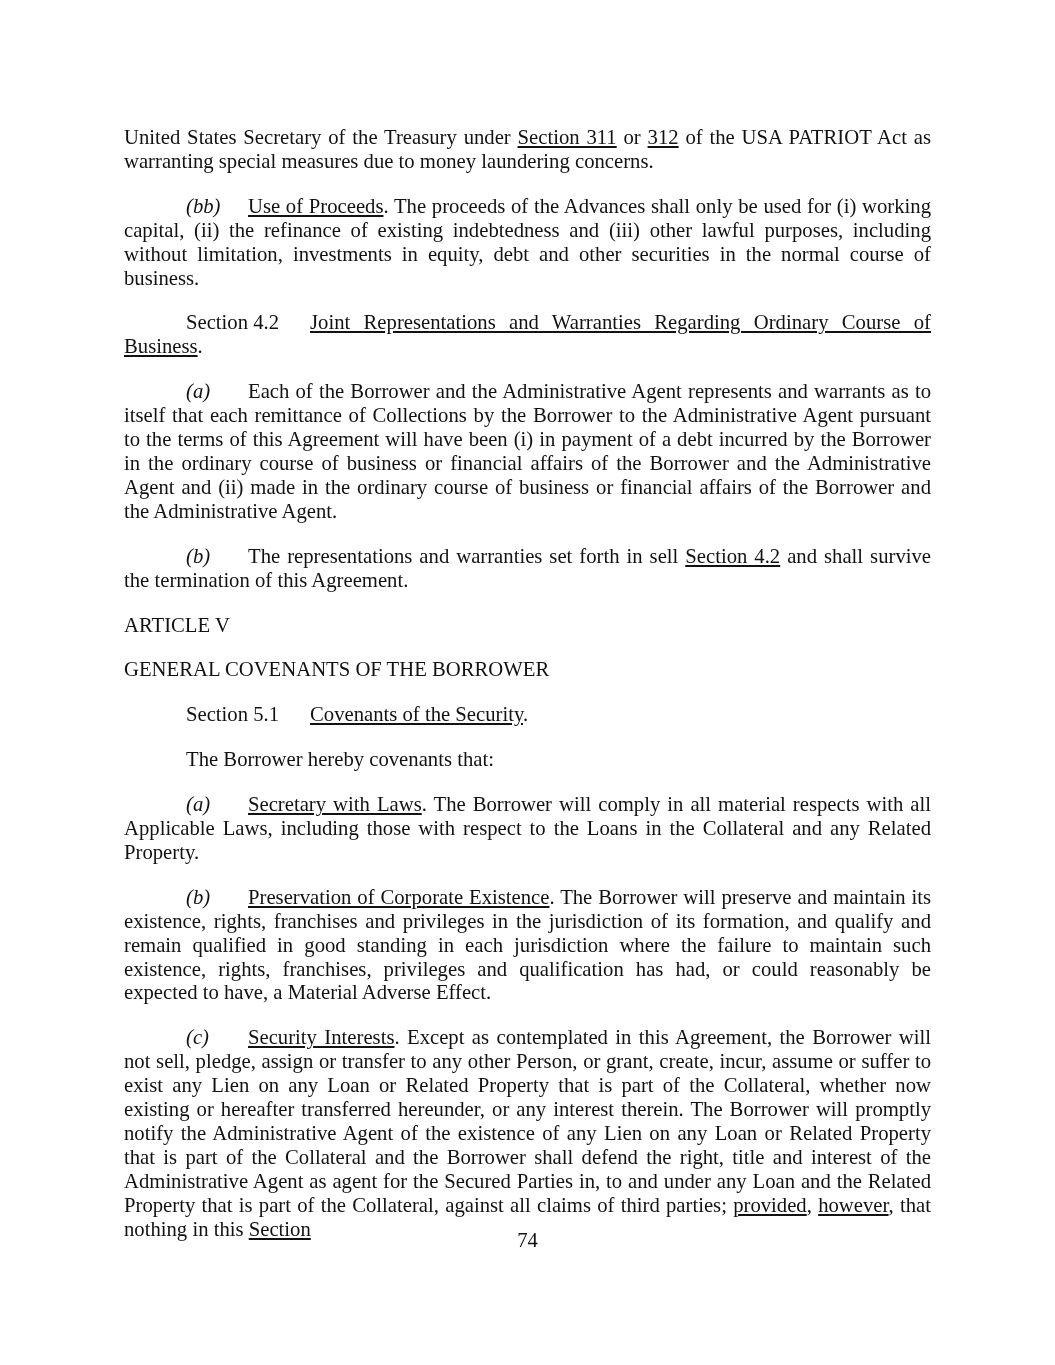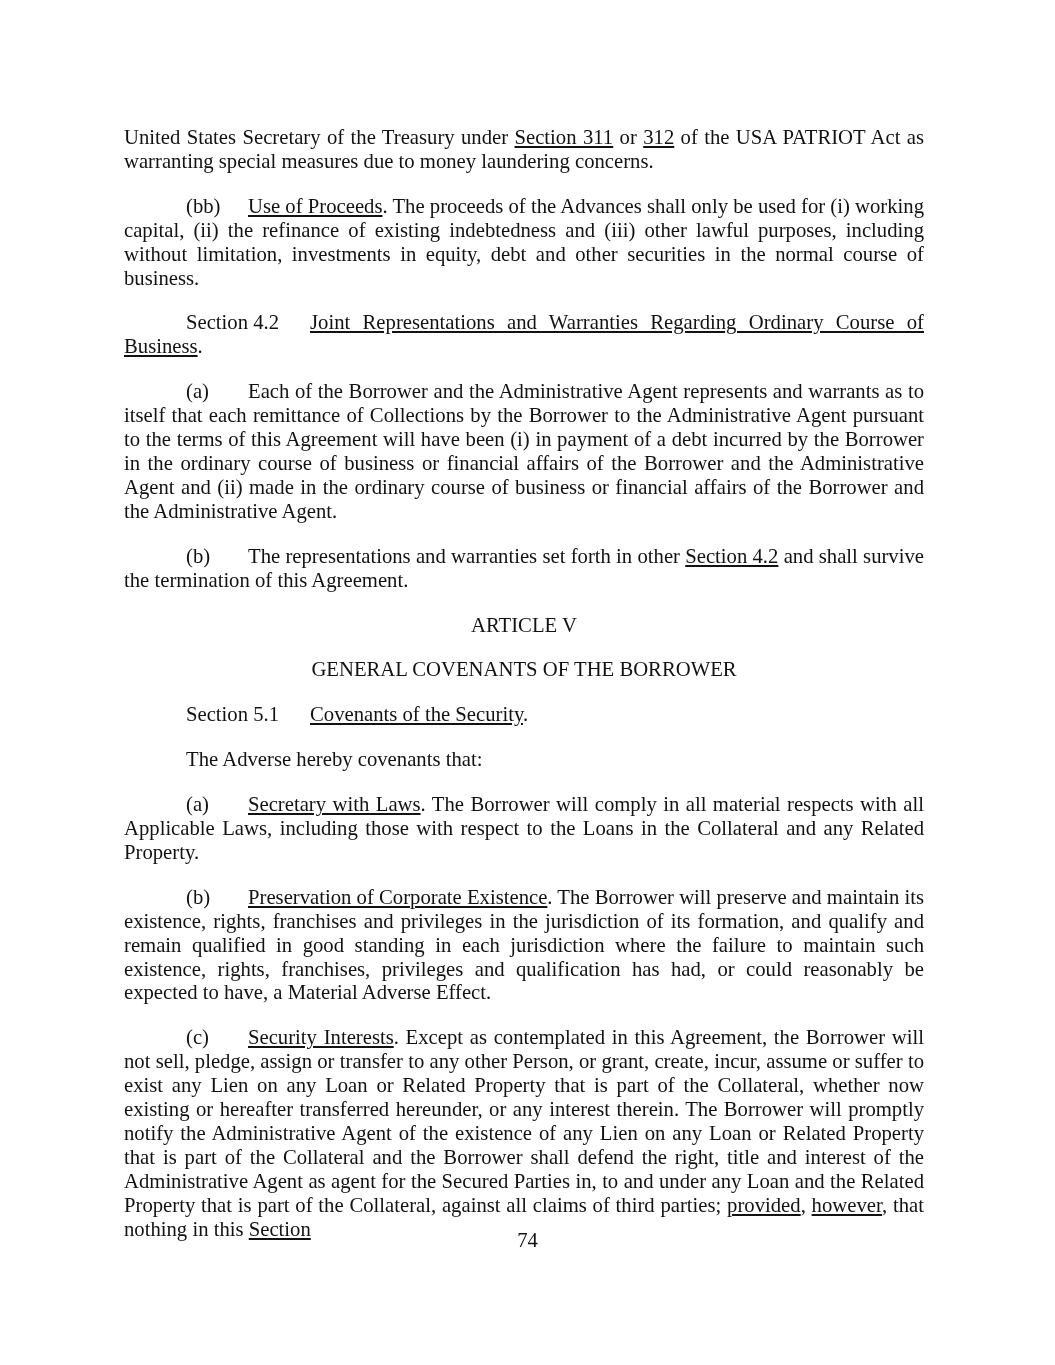--- a/index.html
+++ b/index.html
@@ -14,31 +14,32 @@
   }
   .content {
     position: absolute;
     left: 124px;
     top: 126px;
     width: 807px;
     font-size: 20.7px;
     line-height: 23.9px;
   }
   .par {
-    margin: 0 7px 21px 0;
+    margin: 0 0 21px 0;
     text-align: justify;
     text-indent: 62px;
   }
   .noindent { text-indent: 0; }
-  .center { text-align: center; text-indent: 0; }
+  .center { text-indent: 0; }
   .heading { font-weight: normal; }
   .label {
     display: inline-block;
     width: 62px;
     text-indent: 0;
+    font-style: italic;
   }
   .hlabel {
     display: inline-block;
     width: 124px;
     text-indent: 0;
   }
   .u { text-decoration: underline; }
   .pagenum {
     position: absolute;
     left: 0;
@@ -56,29 +57,29 @@
   <div class="content">
 
     <p class="par noindent"><span><span>United States Secretary of the Treasury under </span><span class="u">Section 311</span><span> or </span><span class="u">312</span><span> of the USA PATRIOT Act as warranting special measures due to money laundering concerns.</span></span></p>
 
     <p class="par"><span class="label">(bb)</span><span><span class="u">Use of Proceeds</span><span>.  The proceeds of the Advances shall only be used for (i) working capital, (ii) the refinance of existing indebtedness and (iii) other lawful purposes, including without limitation, investments in equity, debt and other securities in the normal course of business.</span></span></p>
 
     <p class="par heading"><span class="hlabel">Section 4.2</span><span class="u">Joint Representations and Warranties Regarding Ordinary Course of Business</span><span>.</span></p>
 
     <p class="par"><span class="label">(a)</span><span><span>Each of the Borrower and the Administrative Agent represents and warrants as to itself that each remittance of Collections by the Borrower to the Administrative Agent pursuant to the terms of this Agreement will have been (i) in payment of a debt incurred by the Borrower in the ordinary course of business or financial affairs of the Borrower and the Administrative Agent and (ii) made in the ordinary course of business or financial affairs of the Borrower and the Administrative Agent.</span></span></p>
 
-    <p class="par"><span class="label">(b)</span><span><span>The representations and warranties set forth in other </span><span class="u">Section 4.2</span><span> and shall survive the termination of this Agreement.</span></span></p>
+    <p class="par"><span class="label">(b)</span><span><span>The representations and warranties set forth in sell </span><span class="u">Section 4.2</span><span> and shall survive the termination of this Agreement.</span></span></p>
 
     <p class="par center heading"><span>ARTICLE V</span></p>
 
     <p class="par center heading"><span>GENERAL COVENANTS OF THE BORROWER</span></p>
 
     <p class="par heading"><span class="hlabel">Section 5.1</span><span class="u">Covenants of the Security</span><span>.</span></p>
 
-    <p class="par"><span>The Adverse hereby covenants that:</span></p>
+    <p class="par"><span>The Borrower hereby covenants that:</span></p>
 
     <p class="par"><span class="label">(a)</span><span><span class="u">Secretary with Laws</span><span>.  The Borrower will comply in all material respects with all Applicable Laws, including those with respect to the Loans in the Collateral and any Related Property.</span></span></p>
 
     <p class="par"><span class="label">(b)</span><span><span class="u">Preservation of Corporate Existence</span><span>.  The Borrower will preserve and maintain its existence, rights, franchises and privileges in the jurisdiction of its formation, and qualify and remain qualified in good standing in each jurisdiction where the failure to maintain such existence, rights, franchises, privileges and qualification has had, or could reasonably be expected to have, a Material Adverse Effect.</span></span></p>
 
     <p class="par"><span class="label">(c)</span><span><span class="u">Security Interests</span><span>.  Except as contemplated in this Agreement, the Borrower will not sell, pledge, assign or transfer to any other Person, or grant, create, incur, assume or suffer to exist any Lien on any Loan or Related Property that is part of the Collateral, whether now existing or hereafter transferred hereunder, or any interest therein.  The Borrower will promptly notify the Administrative Agent of the existence of any Lien on any Loan or Related Property that is part of the Collateral and the Borrower shall defend the right, title and interest of the Administrative Agent as agent for the Secured Parties in, to and under any Loan and the Related Property that is part of the Collateral, against all claims of third parties; </span><span class="u">provided</span><span>, </span><span class="u">however</span><span>, that nothing in this </span><span class="u">Section</span></span></p>
 
   </div>
 
   <div class="pagenum">74</div>

